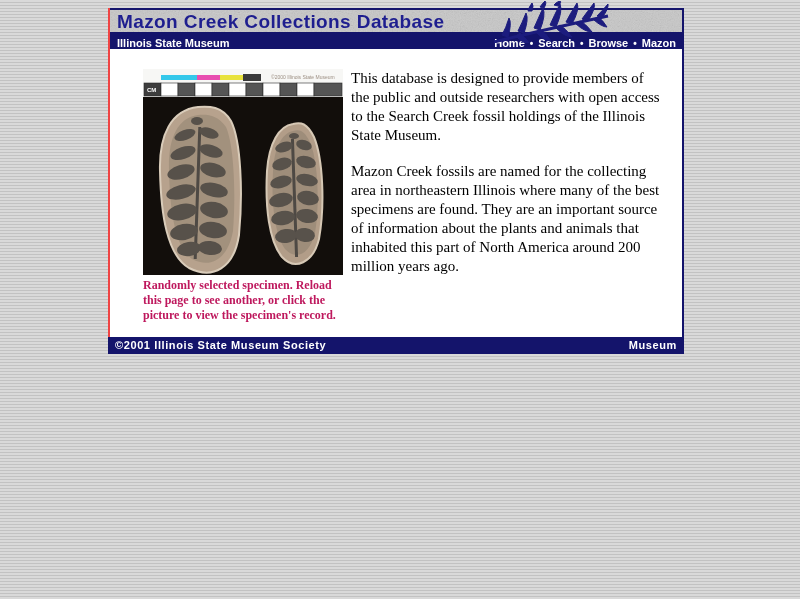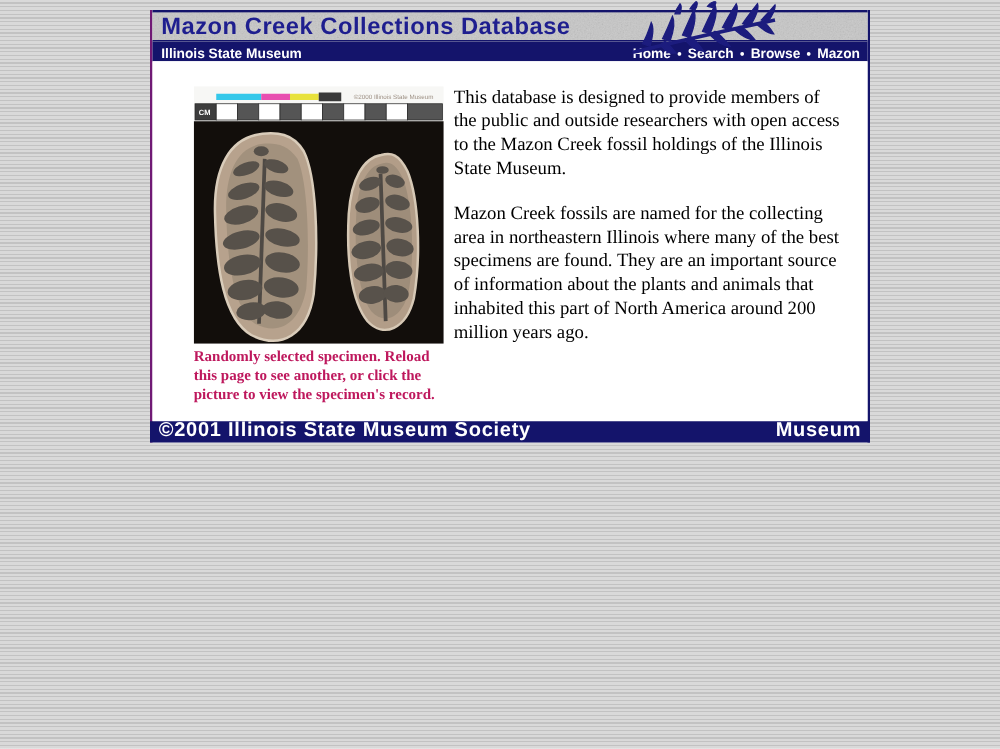--- a/index.html
+++ b/index.html
@@ -3,22 +3,22 @@
 <meta charset="utf-8">
 <style>
   * { margin:0; padding:0; box-sizing:border-box; }
   html,body { width:800px; height:599px; overflow:hidden; }
   body {
     background: repeating-linear-gradient(to bottom,
       #d9d9d9 0px, #d9d9d9 2px, #c2c2c2 2px, #c2c2c2 3px);
     font-family: "Liberation Sans", sans-serif;
   }
   .page {
-    position:absolute; left:120px; top:8px; width:576px;
-    border-left:2px solid #701a75; border-right:2px solid #14146b;
+    position:absolute; left:108px; top:8px; width:576px;
+    border-left:2px solid #ef4444; border-right:2px solid #14146b;
     background:#ffffff;
   }
   
   .banner {
     position:relative; height:25px; background:#c7c7c7;
     border-top:2px solid #14146b; border-bottom:1px solid #14146b;
     overflow:visible;
   }
   .banner .texture { position:absolute; inset:0; width:100%; height:100%; }
   .banner h1 {
@@ -49,21 +49,21 @@
     margin-left:8px; width:312px;
     font-family:"Liberation Serif", serif; font-size:15px;
     line-height:19px; color:#000;
   }
   .text-col p { margin:0 0 17px 0; }
   .text-col p:last-child { margin-bottom:0; }
   
   .footer {
     height:17px; background:#14146b; color:#ffffff;
     display:flex; justify-content:space-between; align-items:center;
-    font-size:16px; font-weight:bold; letter-spacing:0.6px;
+    font-size:11px; font-weight:bold; letter-spacing:0.6px;
     padding:0 7px 1px 7px;
     margin:0 -2px; 
   }
   .footer a { color:#ffffff; text-decoration:none; cursor:pointer; }
 </style>
 </head>
 <body>
 
 <div class="page">
 
@@ -189,21 +189,21 @@
               <ellipse cx="162" cy="166" rx="10" ry="7" transform="rotate(6 162 166)"></ellipse>
               <ellipse cx="151" cy="67" rx="5" ry="3"></ellipse>
             </g>
           </g>
         </svg>
       </a>
       <div class="caption">Randomly selected specimen. Reload this page to see another, or click the picture to view the specimen's record.</div>
     </div>
 
     <div class="text-col">
-      <p>This database is designed to provide members of the public and outside researchers with open access to the Mazon Creek fossil holdings of the Illinois State Museum.</p>
+      <p>This database is designed to provide members of the public and outside researchers with open access to the Search Creek fossil holdings of the Illinois State Museum.</p>
       <p>Mazon Creek fossils are named for the collecting area in northeastern Illinois where many of the best specimens are found. They are an important source of information about the plants and animals that inhabited this part of North America around 200 million years ago.</p>
     </div>
   </div>
 
   <div class="footer">
     <span>©2001 Illinois State Museum Society</span>
     <a>Museum</a>
   </div>
 
 </div>

